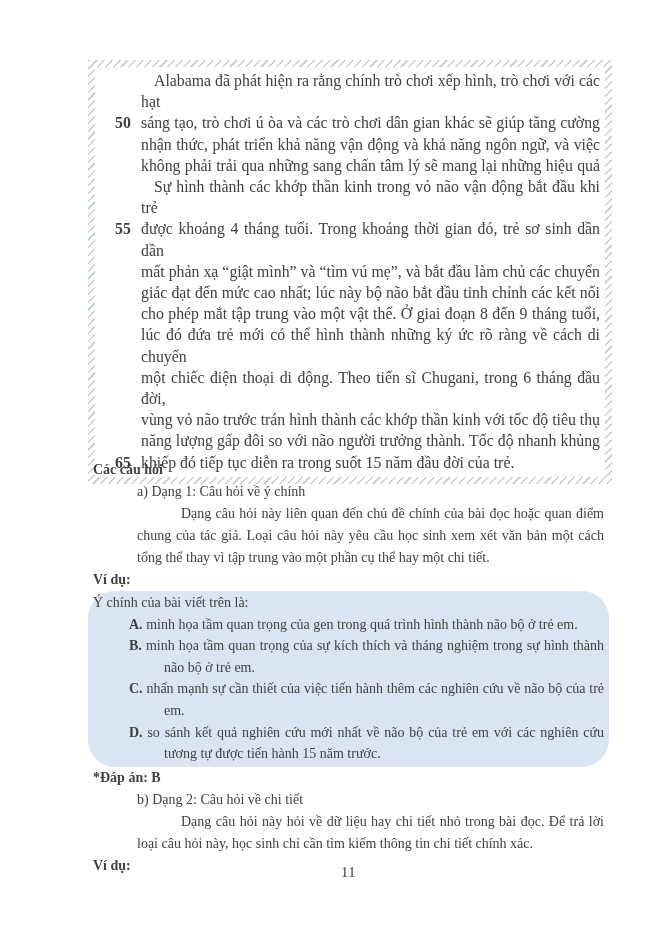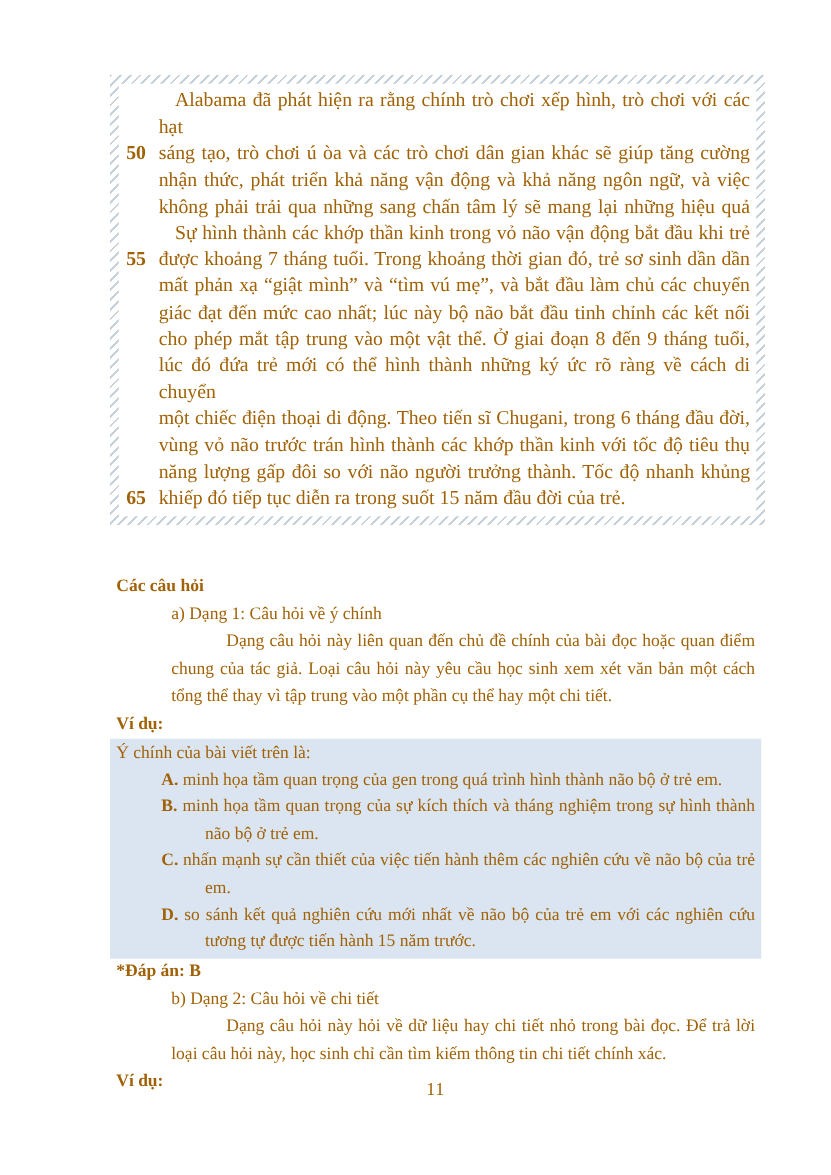--- a/index.html
+++ b/index.html
@@ -1,33 +1,33 @@
 <!DOCTYPE html>
 <html><head>
 <meta charset="utf-8">
 <style>
   html,body{margin:0;padding:0;background:#ffffff;}
   .page{position:relative;width:665px;height:940px;background:#fff;overflow:hidden;
-        font-family:"Liberation Serif","DejaVu Serif",serif;color:#a16207;}
+        font-family:"Liberation Serif","DejaVu Serif",serif;color:#404040;}
   
   .box-outer{position:absolute;left:88px;top:60px;width:524px;box-sizing:border-box;
       padding:7px;
       background:repeating-linear-gradient(135deg,#c7d1da 0 1.6px,rgba(255,255,255,0) 1.6px 5.5px);}
   .box-inner{background:#ffffff;padding:3px 5px 4px 3px;}
   .pline{display:flex;line-height:21.2px;font-size:15.8px;}
-  .lnum{flex:none;width:29px;font-weight:bold;padding-left:3px;box-sizing:border-box;}
+  .lnum{flex:none;width:29px;font-weight:bold;padding-left:3px;box-sizing:border-box;margin-left:14px;}
   .ltext{flex:1;text-align:justify;text-align-last:justify;}
   .ltext.endp{text-align-last:left;}
   .ltext.ind{text-indent:13px;}
   
   .content{position:absolute;left:93px;top:459px;width:511px;font-size:14px;line-height:22px;}
   .b{font-weight:bold;}
   .ind1{text-indent:44px;}
   .just{text-align:justify;margin-left:44px;}
-  .hl{background:#dbe5f1;margin:0 -5px;padding:1px 5px 2px 5px;line-height:21.6px;}
+  .hl{background:#dbe5f1;margin:0 -5px;padding:1px 5px 2px 5px;line-height:21.6px;border-radius:27px;}
   .opt{padding-left:35px;text-indent:-35px;text-align:justify;margin-left:36px;}
   .pagenum{position:absolute;left:16px;top:864px;width:100%;text-align:center;
            font-size:14.5px;letter-spacing:.5px;}
 </style>
 </head>
 <body>
 
 <div class="page">
 
   <div class="box-outer">
@@ -47,21 +47,21 @@
       <div class="pline">
           <span class="lnum"></span>
           <span class="ltext">không phải trải qua những sang chấn tâm lý sẽ mang lại những hiệu quả</span>
         </div>
       <div class="pline">
           <span class="lnum"></span>
           <span class="ltext ind">Sự hình thành các khớp thần kinh trong vỏ não vận động bắt đầu khi trẻ</span>
         </div>
       <div class="pline">
           <span class="lnum">55</span>
-          <span class="ltext">được khoảng 7 tháng tuổi. Trong khoảng thời gian đó, trẻ sơ sinh dần dần</span>
+          <span class="ltext">được khoảng 4 tháng tuổi. Trong khoảng thời gian đó, trẻ sơ sinh dần dần</span>
         </div>
       <div class="pline">
           <span class="lnum"></span>
           <span class="ltext">mất phản xạ “giật mình” và “tìm vú mẹ”, và bắt đầu làm chủ các chuyển</span>
         </div>
       <div class="pline">
           <span class="lnum"></span>
           <span class="ltext">giác đạt đến mức cao nhất; lúc này bộ não bắt đầu tinh chỉnh các kết nối</span>
         </div>
       <div class="pline">

